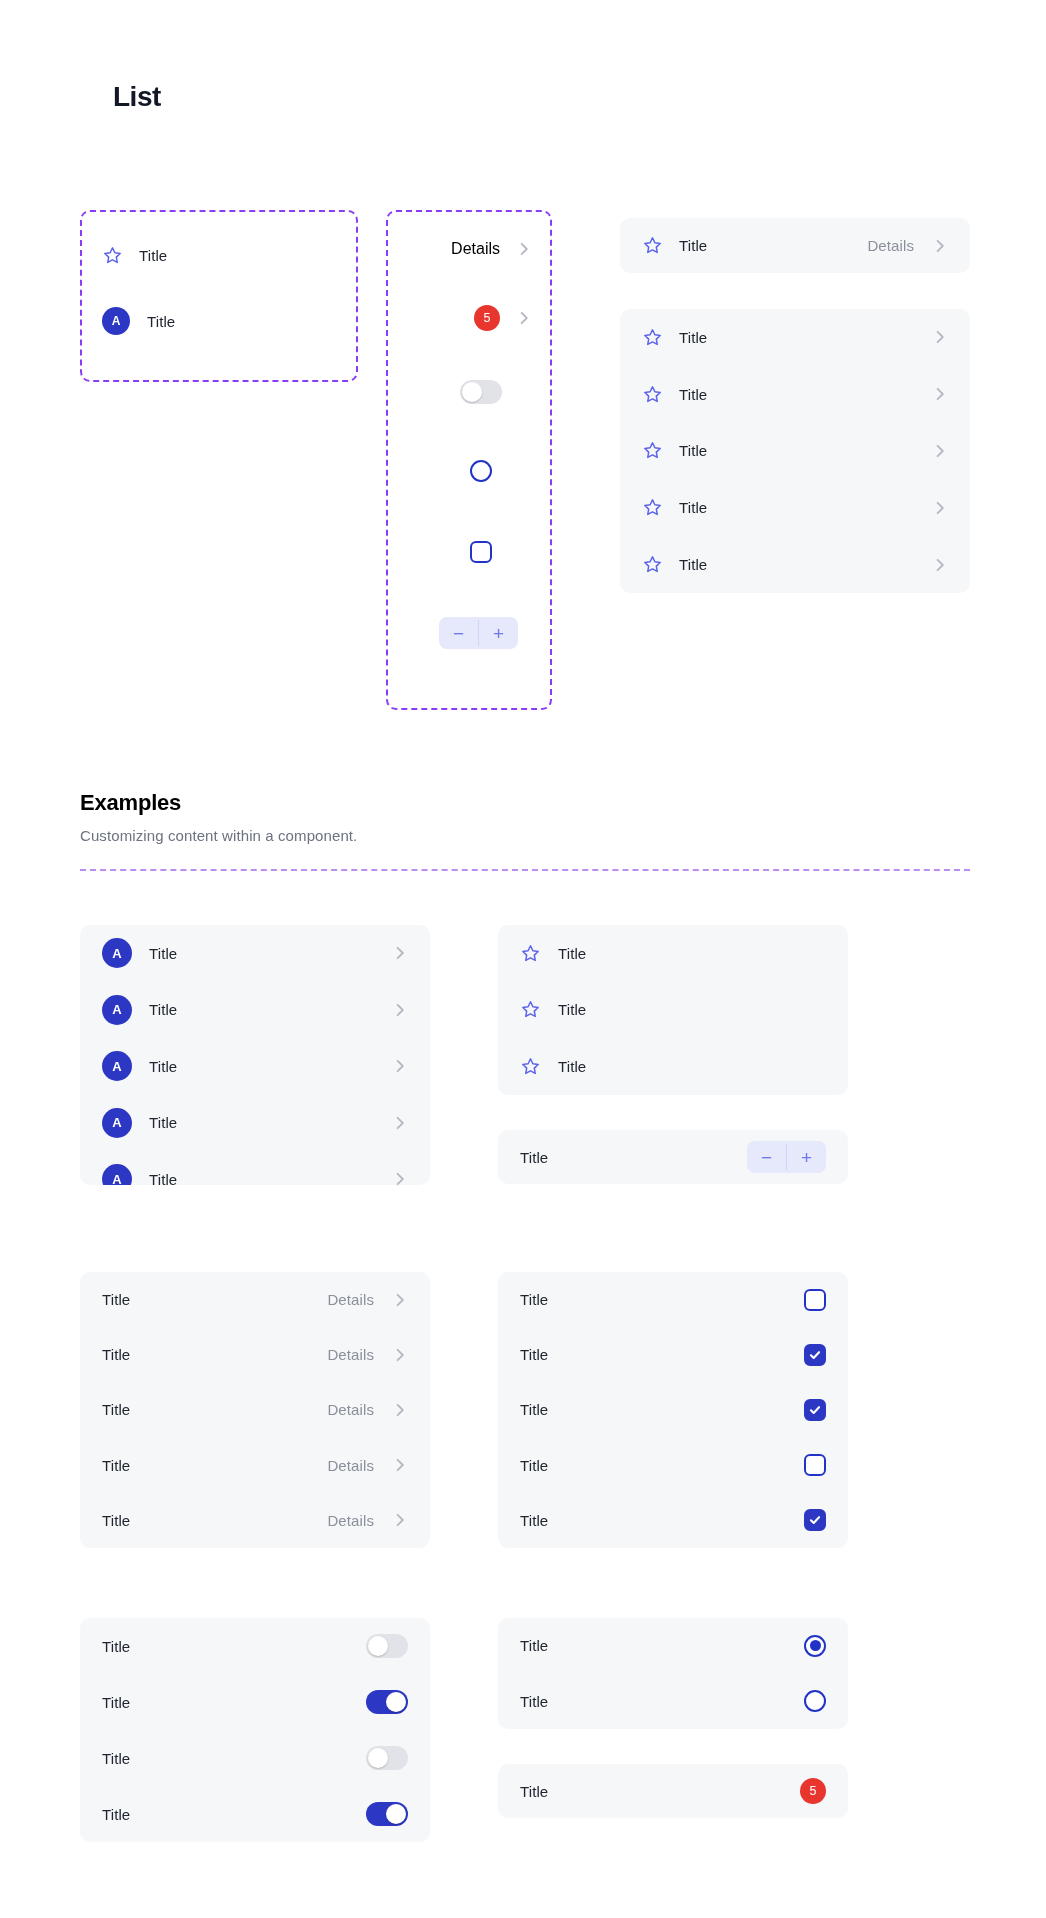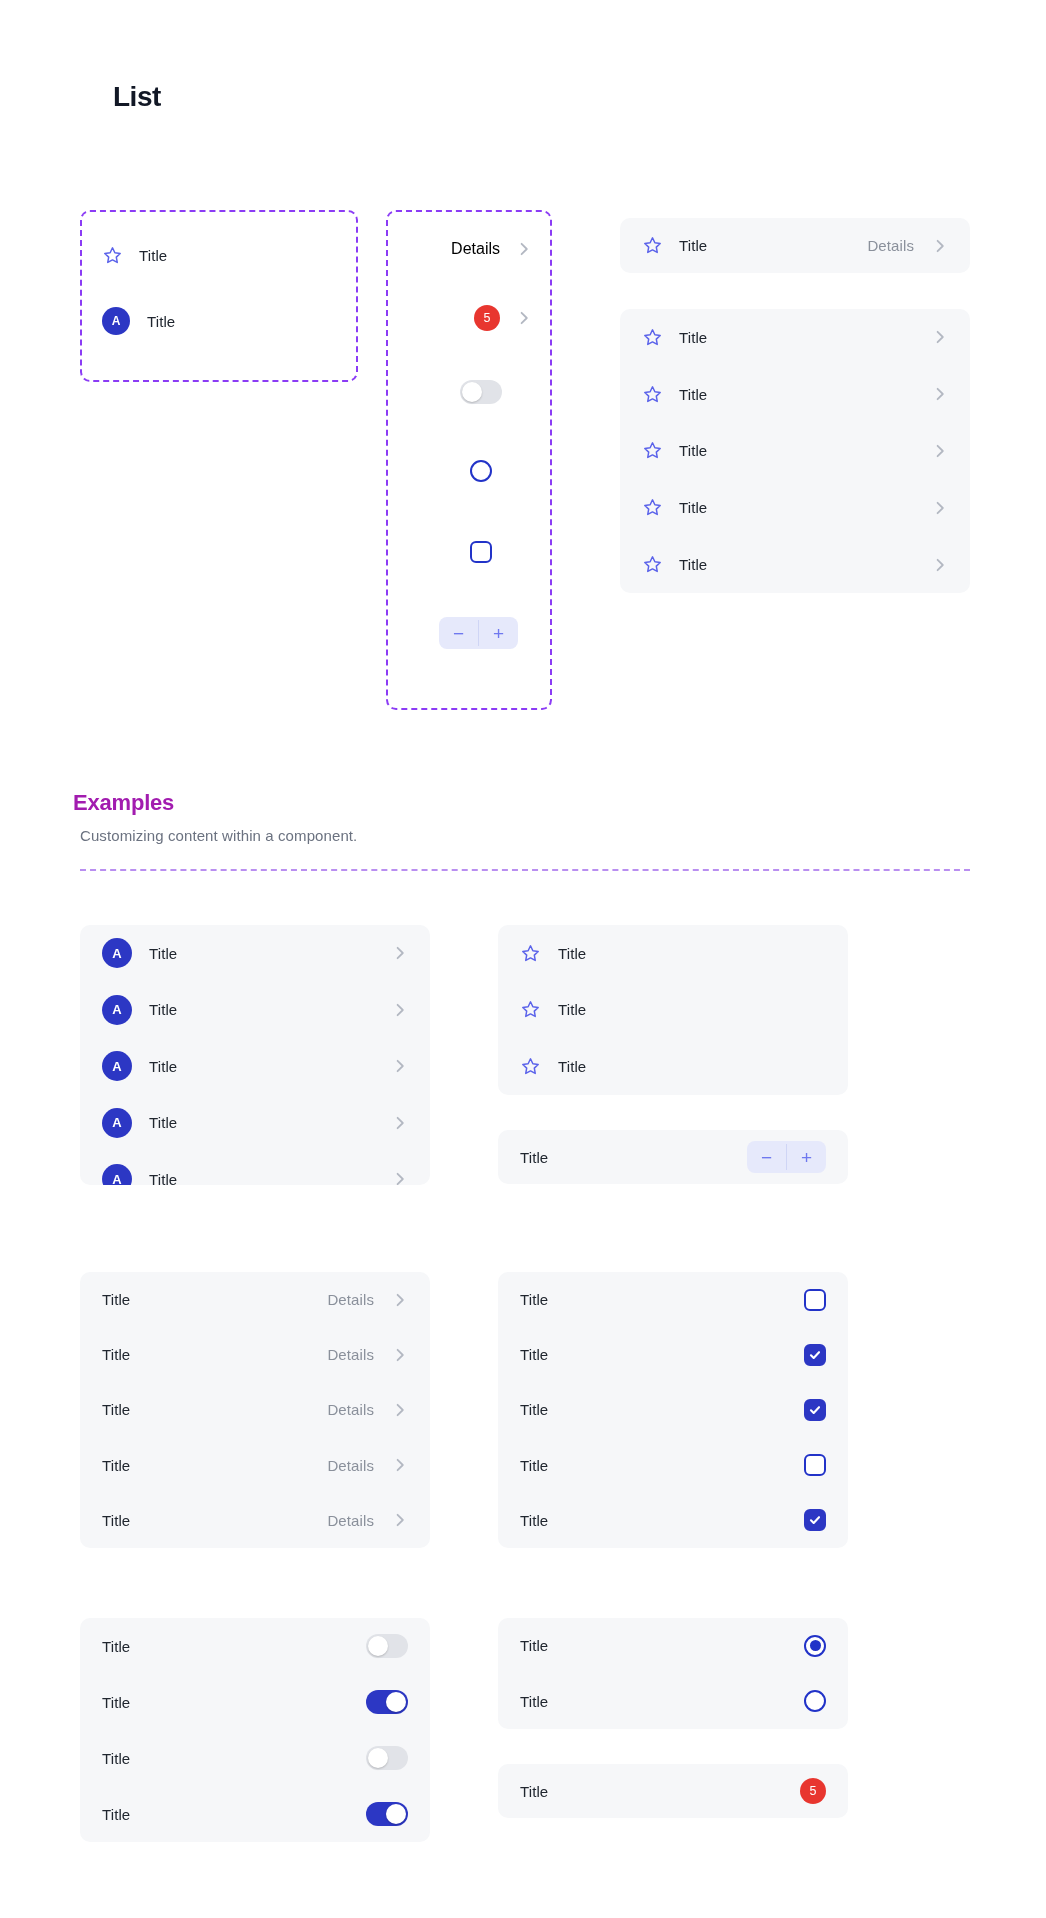--- a/index.html
+++ b/index.html
@@ -12,22 +12,22 @@
   }
   .page { position: relative; width: 1046px; height: 1918px; background:#fff; }
 
   
   .page-title {
     position: absolute; left: 66px; top: 80px;
     font-size: 28px; font-weight: 700; letter-spacing: -0.5px;
     color: #121826; line-height: 1.2; margin-left: 47px;
   }
   .sec-title {
-    position: absolute; left: 73px; top: 790px;
-    font-size: 22px; font-weight: 700; color: #a21caf; letter-spacing: -0.2px;
+    position: absolute; left: 80px; top: 790px;
+    font-size: 22px; font-weight: 700; color: #000000; letter-spacing: -0.2px;
   }
   .sec-sub {
     position: absolute; left: 80px; top: 827px;
     font-size: 15px; color: #6b7280; letter-spacing: 0.1px;
   }
   .sec-rule {
     position: absolute; left: 80px; top: 869px; width: 890px; height: 0;
     border-top: 2px dashed #b98ef0;
   }
 

